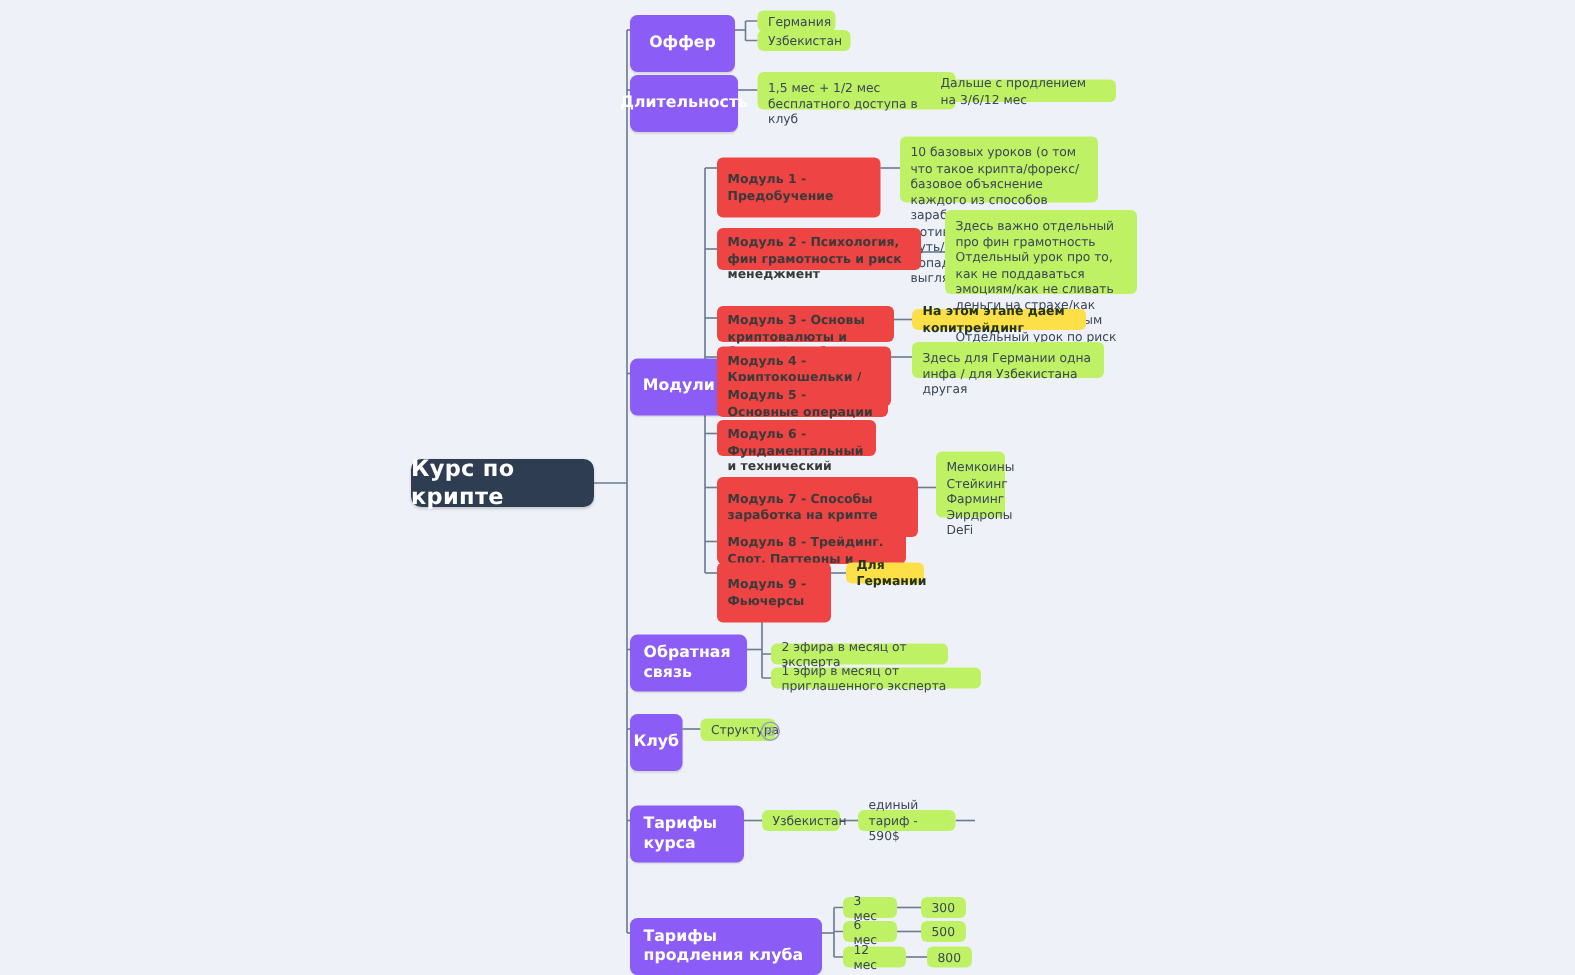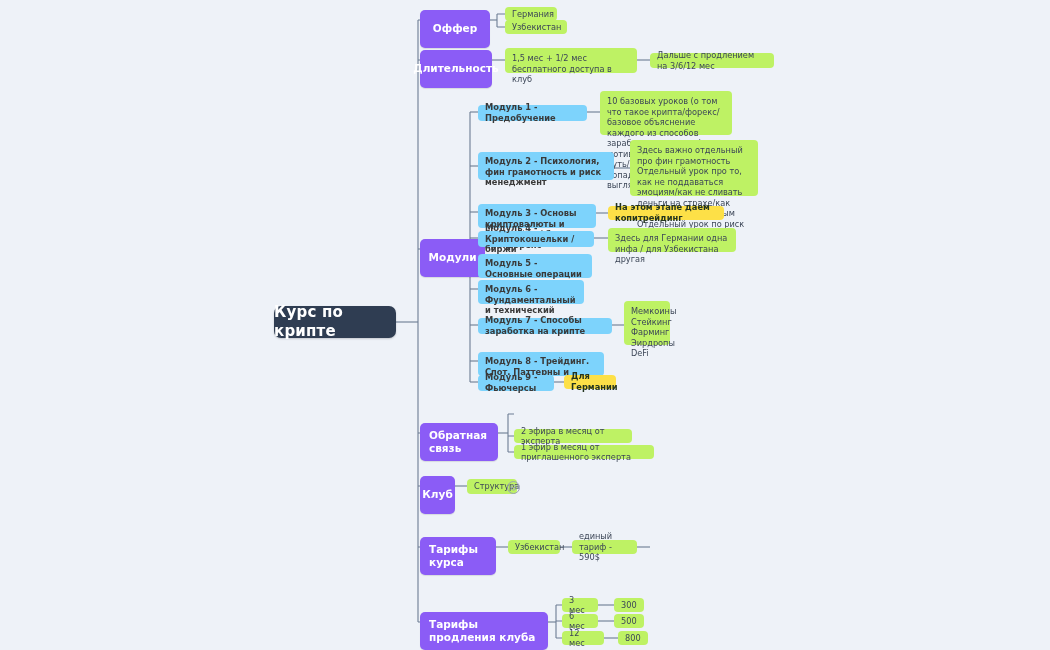--- a/index.html
+++ b/index.html
@@ -50,28 +50,28 @@
     font-size: 10.5px;
     font-weight: bold;
     display: flex;
     align-items: center;
     justify-content: center;
     padding: 19px 9px;
     box-shadow: 0 1px 1px rgba(0,0,0,.10);
   }
   
   .yellow {
-    background: #7dd3fc;
+    background: #ef4444;
     color: #3a3a3a;
     border-radius: 4px;
     font-size: 8.3px;
     font-weight: bold;
     display: flex;
     align-items: center;
-    padding: 8px 7px;
+    padding: 20px 7px;
   }
   
   .green {
     background: #fde047;
     color: #23341f;
     border-radius: 4px;
     font-size: 8.3px;
     font-weight: bold;
     display: flex;
     align-items: center;
@@ -180,21 +180,21 @@
   <div class="node grey tight" style="left:505px; top:20px; width:62px; height:14px;">
     <span>Узбекистан</span>
   </div>
 
   <div class="node blue" style="left:420px; top:50px; width:72px; height:21px;">
     <span>Длительность</span>
   </div>
   <div class="node grey multiline" style="left:505px; top:48px; width:132px; height:25px;">
     <span>1,5 мес + 1/2 мес бесплатного доступа в клуб</span>
   </div>
-  <div class="node grey" style="left:650px; top:53px; width:124px; height:15px;">
+  <div class="node grey" style="left:620px; top:53px; width:124px; height:15px;">
     <span>Дальше с продлением на 3/6/12 мес</span>
   </div>
 
   <div class="node blue" style="left:420px; top:239px; width:65px; height:21px;">
     <span>Модули</span>
   </div>
 
   <div class="node yellow" style="left:478px; top:105px; width:109px; height:15px;">
     <span>Модуль 1 - Предобучение</span>
   </div>

